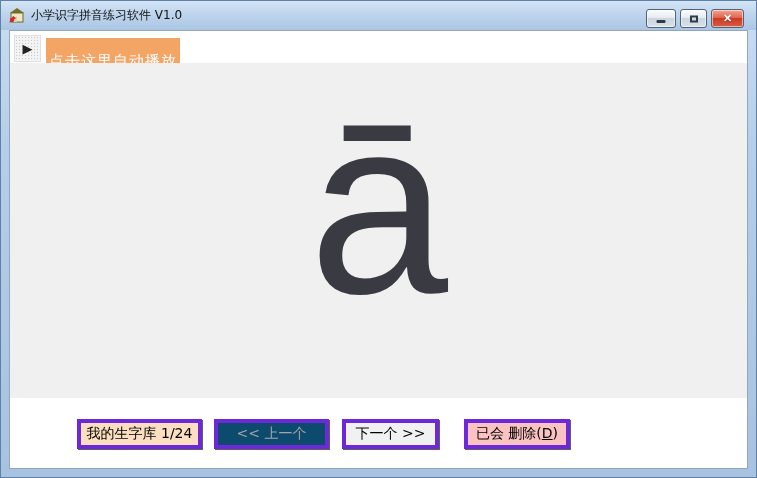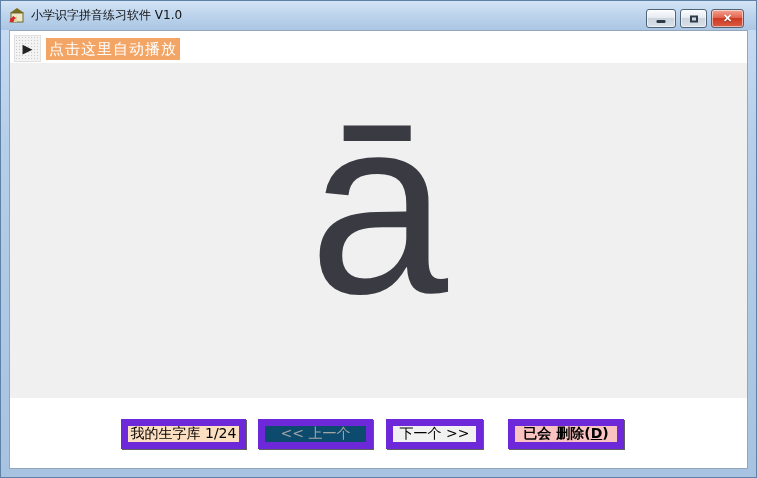--- a/index.html
+++ b/index.html
@@ -63,53 +63,53 @@
     border:1px solid #e0e0e0; box-sizing:border-box;
     background-color:#f3f3f3;
     background-image:radial-gradient(#c9c9c9 1px, transparent 1px);
     background-size:3px 3px;
     display:flex; align-items:center; justify-content:center;
     font-size:13px; color:#222; padding:0; cursor:pointer;
   }
   .autoplay-label {
     position:absolute; left:36px; top:7px; height:20px; line-height:20px;
     background:#f3a565; color:#ffffff; font-size:15px;
-    padding:1px 3px; letter-spacing:1px; cursor:pointer;
+    padding:13px 3px; letter-spacing:1px; cursor:pointer;
   }
   .datetime {
     position:absolute; right:5px; top:0; height:32px; line-height:36px;
     font-size:14px; color:#000; font-family:"Liberation Sans","DejaVu Sans",sans-serif;
   }
 
   .main-area {
     position:absolute; top:32px; left:0; right:0; height:335px;
     background:#f0f0f0; display:flex; align-items:center; justify-content:center;
   }
   .pinyin-glyph {
     font-size:250px; line-height:1; color:#3a3a42; margin-top:-48px;
     font-family:"Liberation Sans","DejaVu Sans",sans-serif;
   }
 
   .footer {
     position:absolute; left:0; right:0; top:367px; bottom:0; background:#ffffff;
   }
   .fbtn {
     position:absolute; top:21px; height:30px;
-    border:7px solid #6d28d9; box-shadow:1px 1px 0 #606060;
+    border:4px solid #6d28d9; box-shadow:1px 1px 0 #606060;
     box-sizing:border-box; font-size:14px; color:#000;
     font-family:"DejaVu Sans","Liberation Sans",sans-serif;
     display:flex; align-items:center; justify-content:center;
-    padding:0; cursor:pointer; background:#f1f1f1;margin-left:44px;
+    padding:0; cursor:pointer; background:#f1f1f1;
   }
   .fbtn.disabled { color:#a5a5a5; cursor:default; }
   .fbtn .u { text-decoration:underline; }
   #btn-0 { left:67px;  width:125px; }
   #btn-1 { left:204px; width:115px; }
   #btn-2 { left:332px; width:97px; }
-  #btn-3 { left:454px; width:116px;font-weight:bold; }
+  #btn-3 { left:454px; width:106px; }
   #btn-4 { left:576px; width:106px; }
 </style>
 </head>
 <body>
 
 <div class="frame">
 
   <div class="titlebar">
     <svg class="app-icon" viewBox="0 0 18 17">
       <polygon points="2,6 9,1 16,6" fill="#7a6d1f"></polygon>

